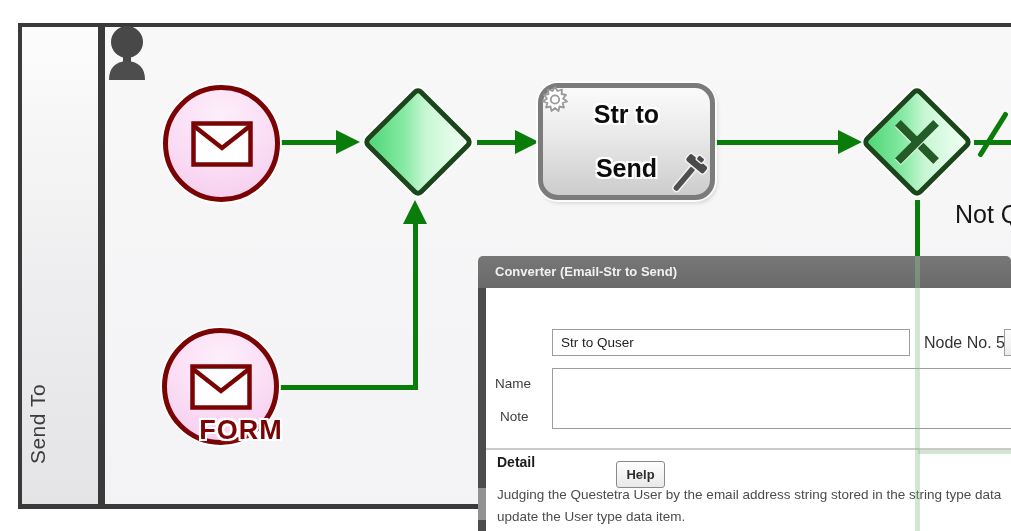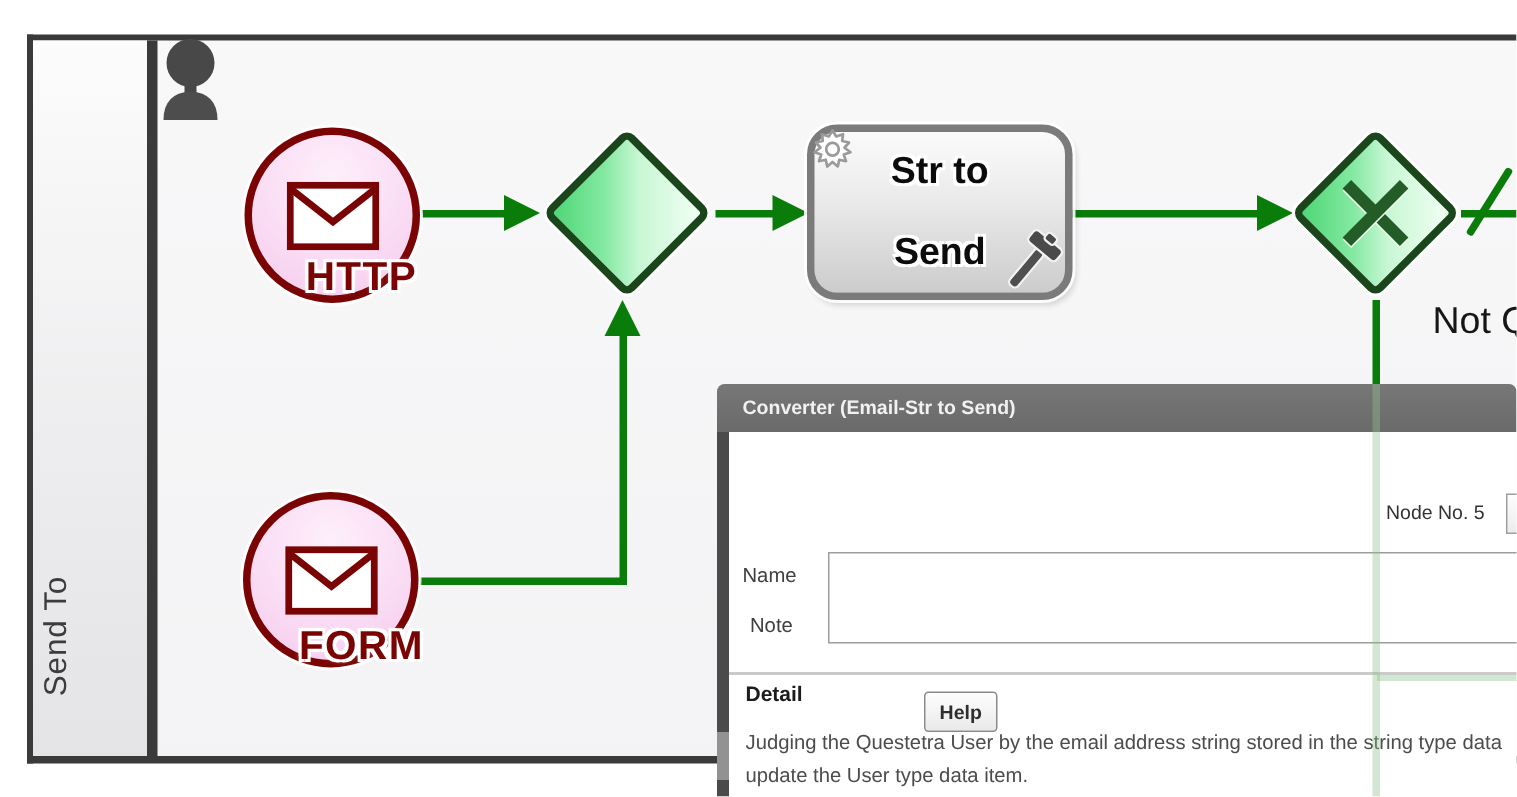--- a/index.html
+++ b/index.html
@@ -105,21 +105,21 @@
   }
   .dialog-scroll-thumb {
     position:absolute; left:-8px; top:200px; width:8px; height:32px; background:#929292;
   }
   .fld-label { position:absolute; font-size:13.5px; color:#3e3e3e;margin-top:44px; }
   .name-input {
     position:absolute; left:66px; top:41px; width:358px; height:27px;
     border:1px solid #9d9d9d; font-size:13.5px; color:#222; padding:0 8px;
     font-family:"Liberation Sans", sans-serif; background:#fff;
   }
-  .node-no { position:absolute; left:438px; top:46px; font-size:13px; color:#333; }
+  .node-no { position:absolute; left:438px; top:46px; font-size:16px; color:#333; }
   .partial-box {
     position:absolute; left:518px; top:41px; width:34px; height:27px;
     border:1px solid #9d9d9d; background:linear-gradient(180deg,#fdfdfd,#ececec);
   }
   .note-textarea {
     position:absolute; left:66px; top:80px; width:468px; height:61px;
     border:1px solid #9d9d9d; resize:none; background:#fff;
     font-family:"Liberation Sans", sans-serif; font-size:13.5px;
   }
   .section-divider {
@@ -182,21 +182,20 @@
 
   <div class="flow-line" style="left:915px; top:200px; width:5px; height:58px;"></div>
   <div class="flow-label-notq">Not Q</div>
 
   <div class="event-circle event-http">
     <svg width="62" height="46" viewBox="0 0 62 46">
       <rect x="2.5" y="2.5" width="57" height="41" fill="#ffffff" stroke="#7a0404" stroke-width="4.5"></rect>
       <polyline points="3,5 31,27 59,5" fill="none" stroke="#7a0404" stroke-width="4.5"></polyline>
     </svg>
   </div>
-  <div class="event-label label-http">HTTP</div>
 
   <div class="event-circle event-form">
     <svg width="62" height="46" viewBox="0 0 62 46">
       <rect x="2.5" y="2.5" width="57" height="41" fill="#ffffff" stroke="#7a0404" stroke-width="4.5"></rect>
       <polyline points="3,5 31,27 59,5" fill="none" stroke="#7a0404" stroke-width="4.5"></polyline>
     </svg>
   </div>
   <div class="event-label label-form">FORM</div>
 
   <div class="gateway gateway-simple"></div>
@@ -217,20 +216,21 @@
       </g>
     </svg>
   </div>
 
   <div class="dialog">
     <div class="dialog-titlebar">Converter (Email-Str to Send)</div>
     <div class="dialog-body">
       <div class="dialog-scroll-thumb"></div>
 
       <div class="fld-label" style="left:9px; top:44px;">Name</div>
+      <input class="name-input" type="text" value="Str to Quser" style="">
       <div class="node-no">Node No. 5</div>
       <div class="partial-box"></div>
 
       <div class="fld-label" style="left:14px; top:77px;text-align:center;">Note</div>
       <textarea class="note-textarea" style=""></textarea>
 
       <div class="section-divider"></div>
       <div class="detail-label">Detail</div>
       <button class="help-button">Help</button>
 

